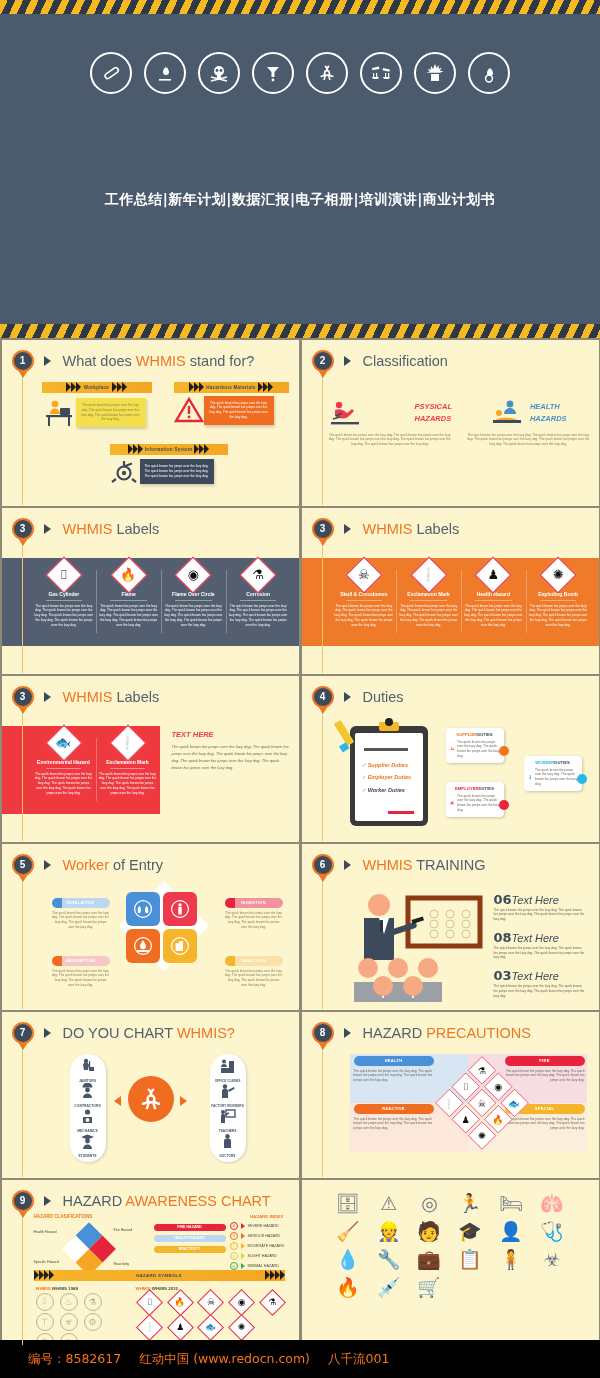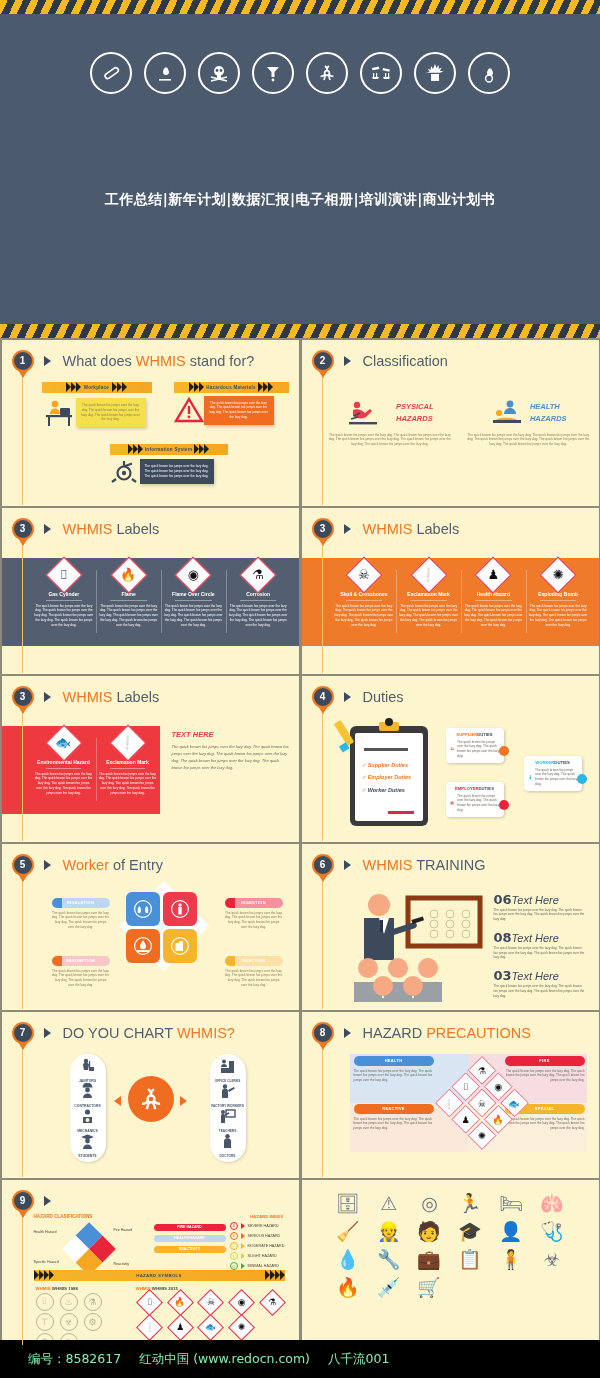--- a/index.html
+++ b/index.html
@@ -96,21 +96,21 @@
   .ghs { width:26px;height:26px;margin:0 auto 3px; position:relative;}
   .ghs i{ position:absolute; inset:0; background:#fff; border:1.6px solid #e8243c;
           transform:rotate(45deg); display:block; }
   .ghs b{ position:absolute; inset:0; display:flex;align-items:center;justify-content:center;
           font-size:13px; color:#111; font-style:normal; font-weight:normal;}
   .lab-name { font-size:5px; font-weight:bold; color:#fff; margin-bottom:3px;}
   .lab-rule { width:62%; height:1px; background:rgba(255,255,255,.4); margin:0 auto 3px;}
 
   
   .footer { position:absolute; bottom:0; left:0; width:600px; height:38px; background:#000;
-            display:flex; align-items:center; color:#86efac; font-size:12.5px;
+            display:flex; align-items:center; color:#f97316; font-size:12.5px;
             font-family:"DejaVu Sans", sans-serif; padding-left:28px; gap:18px;}
 
   
   .pill { border-radius:9px; color:#fff; font-size:4px; font-weight:bold; text-align:center;
           padding:2.5px 0; letter-spacing:.3px;}
   .card { background:#fff; border-radius:4px; box-shadow:1px 1px 3px rgba(0,0,0,.2); padding:4px;}
   .rnd-icon { border-radius:6px; display:flex;align-items:center;justify-content:center;color:#fff;}
   .num { font-size:13px; font-weight:bold; color:#3d4a5c; font-family:"DejaVu Sans",sans-serif;}
   .th { font-size:11px; color:#3d4a5c; font-style:italic;}
   .icon-gal { display:grid; grid-template-columns:repeat(6,1fr); gap:9px 4px; padding:14px 28px;}
@@ -296,21 +296,21 @@
         <div class="badge">2</div>
         <div class="tri"></div>
         <div class="sl-title">Classification</div>
       </div>
       <div class="badge-stem"></div>
       <div class="badge-arrow"></div>
 
       <div class="body">
         <div style="display:flex;gap:14px;padding-top:16px;">
           <div style="flex:1;text-align:center;">
-            <div style="display:flex;align-items:center;justify-content:center;gap:14px;">
+            <div style="display:flex;align-items:center;justify-content:space-between;gap:14px;">
               <svg width="36" height="30" viewBox="0 0 36 30">
                 <circle cx="11" cy="7" r="3.2" fill="#ee3a4d"></circle>
                 <path d="M7 12c4-2 9 0 12 3l5-4 2 2-6 6c-3 2-9 2-13-1z" fill="#ee3a4d"></path>
                 <rect x="3" y="24" width="28" height="2.4" fill="#3d4a5c"></rect>
                 <path d="M5 21l7-2M8 18l6-3" stroke="#3d4a5c" stroke-width="1.6"></path>
               </svg>
               <div style="font-size:7.5px;font-weight:bold;font-style:italic;color:#ee3a4d;line-height:1.5;text-align:left;">
                 <div>PSYSICAL</div>
                 <div>HAZARDS</div>
               </div>
@@ -806,20 +806,21 @@
                 <b>✺</b>
               </div>
         </div>
       </div>
     </div>
 
     <div class="slide">
       <div class="sl-head">
         <div class="badge">9</div>
         <div class="tri"></div>
+        <div class="sl-title"><span>HAZARD </span><span class="acc">AWARENESS CHART</span></div>
       </div>
       <div class="badge-stem"></div>
       <div class="badge-arrow"></div>
 
       <div class="body" style="top:34px;left:24px;">
 
         <div style="position:absolute;left:8px;top:0;width:116px;">
           <div style="font-size:4.6px;font-weight:bold;color:#ef7722;">HAZARD CLASIFICATIONS</div>
           <div style="position:relative;height:52px;margin-top:3px;">
             <div style="position:absolute;left:36px;top:8px;width:38px;height:38px;transform:rotate(45deg);display:grid;grid-template-columns:1fr 1fr;grid-template-rows:1fr 1fr;">

